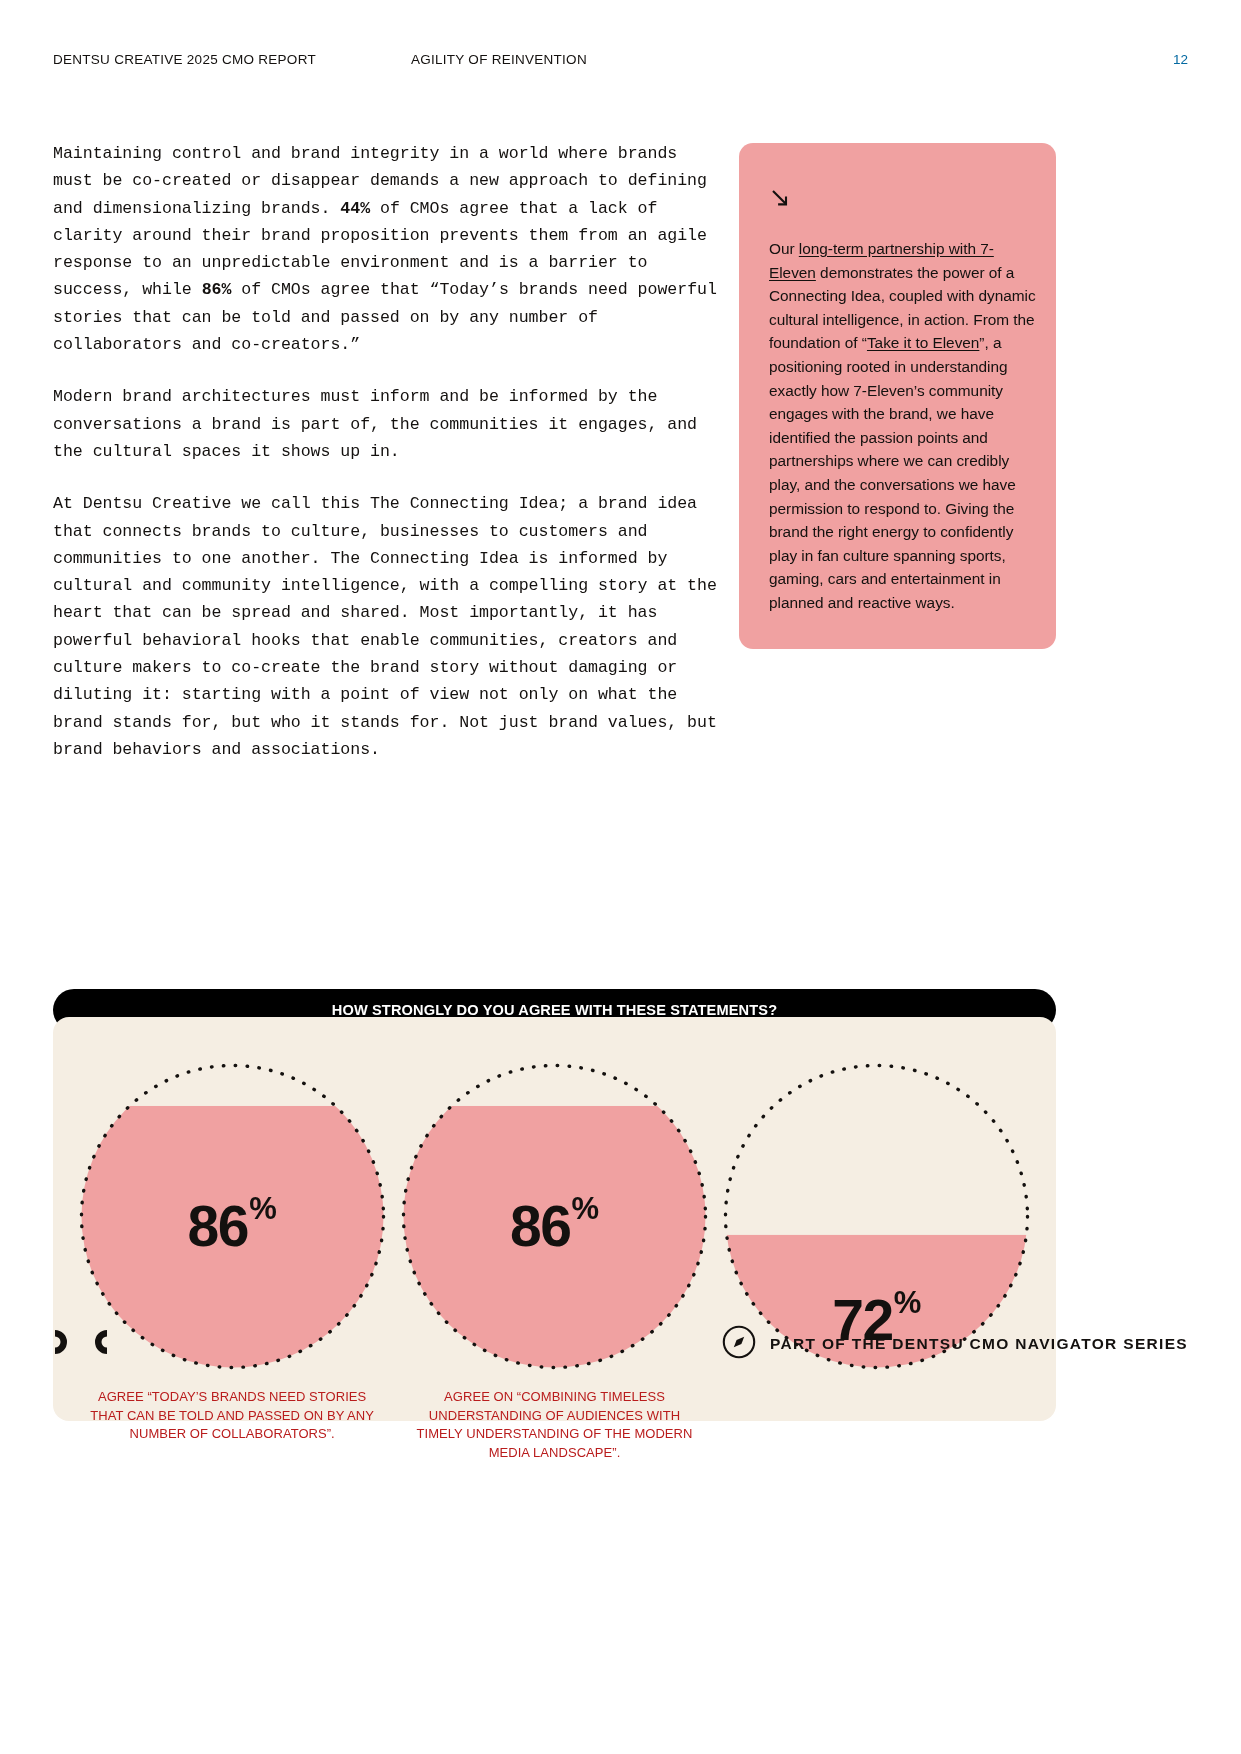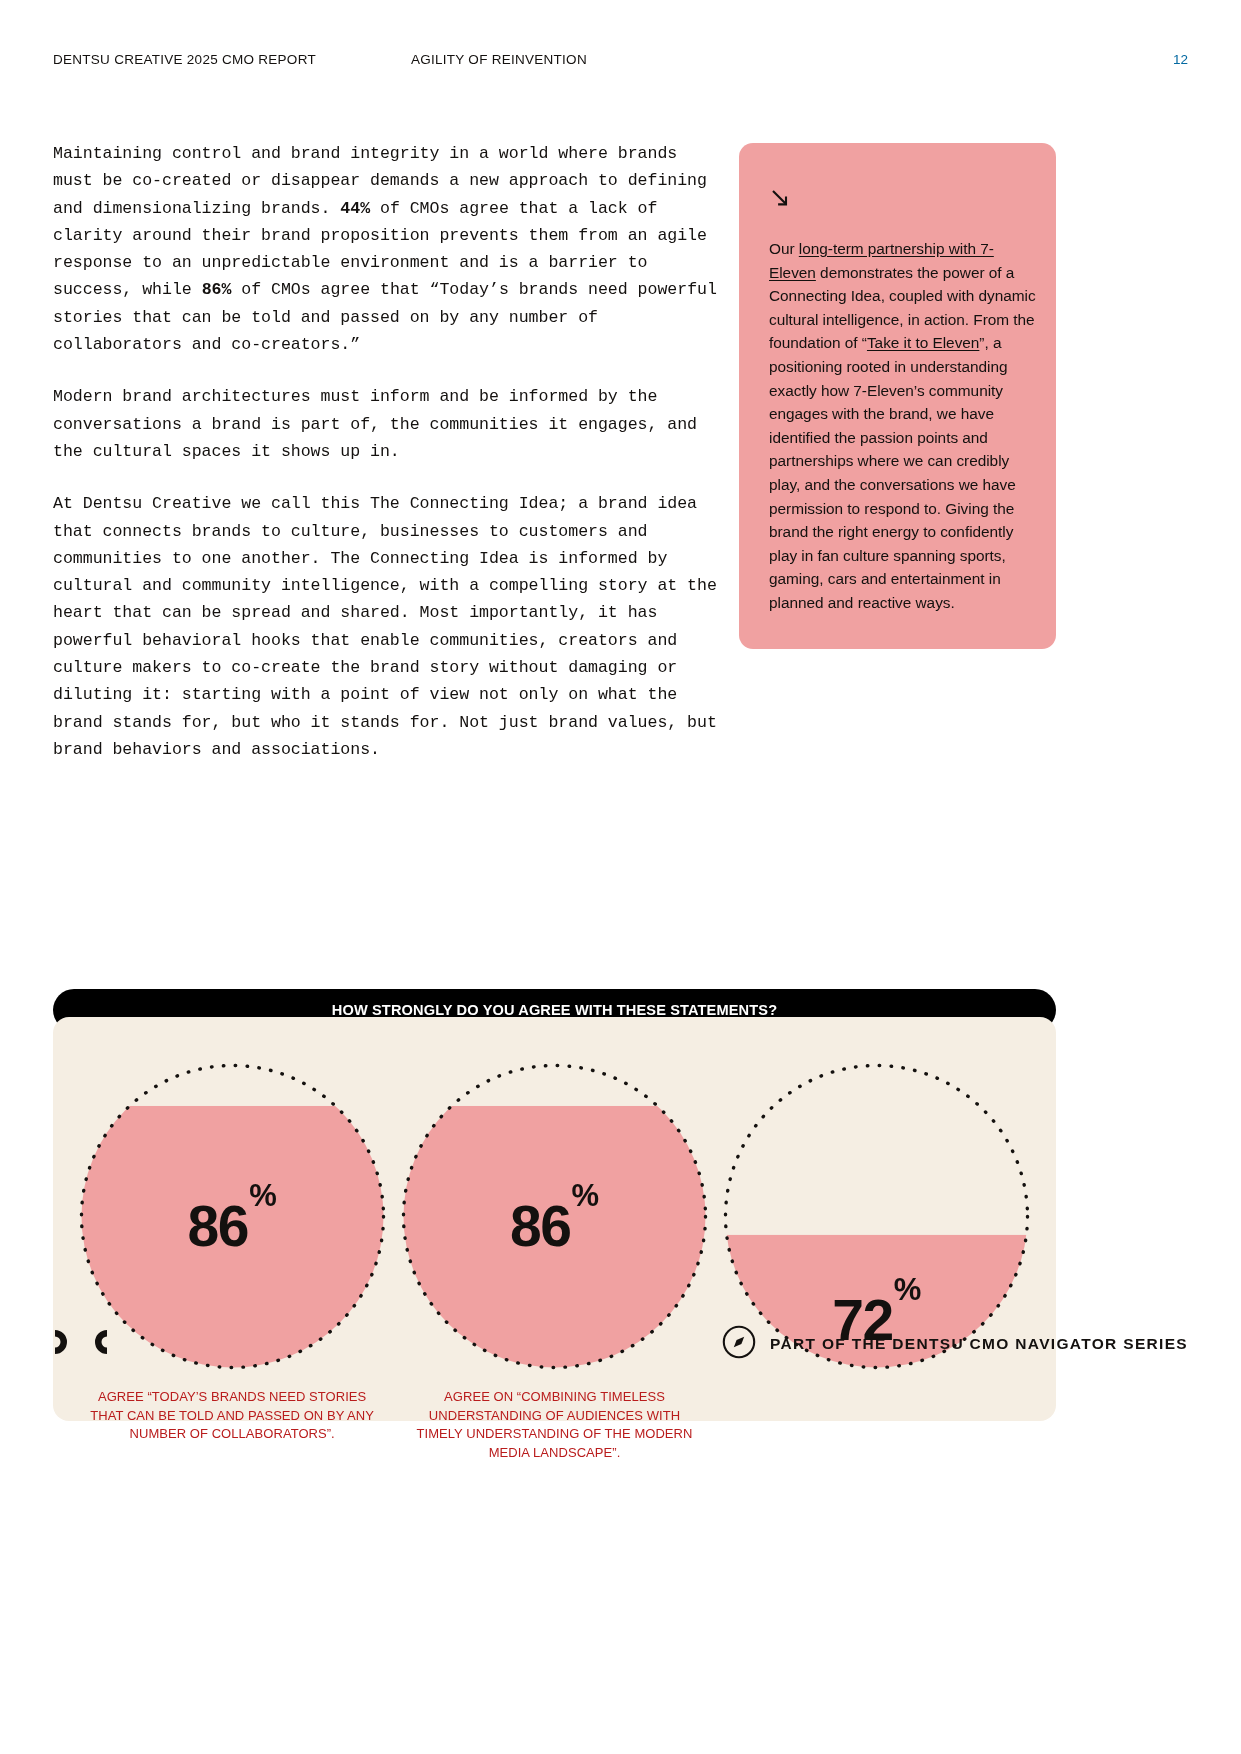--- a/index.html
+++ b/index.html
@@ -155,21 +155,21 @@
     width: 307px;
     height: 307px;
   }
   .donut-wrap svg { display: block; }
 
   .donut-value {
     position: absolute;
     left: 0;
     right: 0;
     display: flex;
-    align-items: flex-start;
+    align-items: center;
     justify-content: center;
     pointer-events: none;
   }
   .donut-value .num {
     font-size: 57px;
     font-weight: 700;
     letter-spacing: -0.025em;
     color: #14110f;
     line-height: 1;
   }

